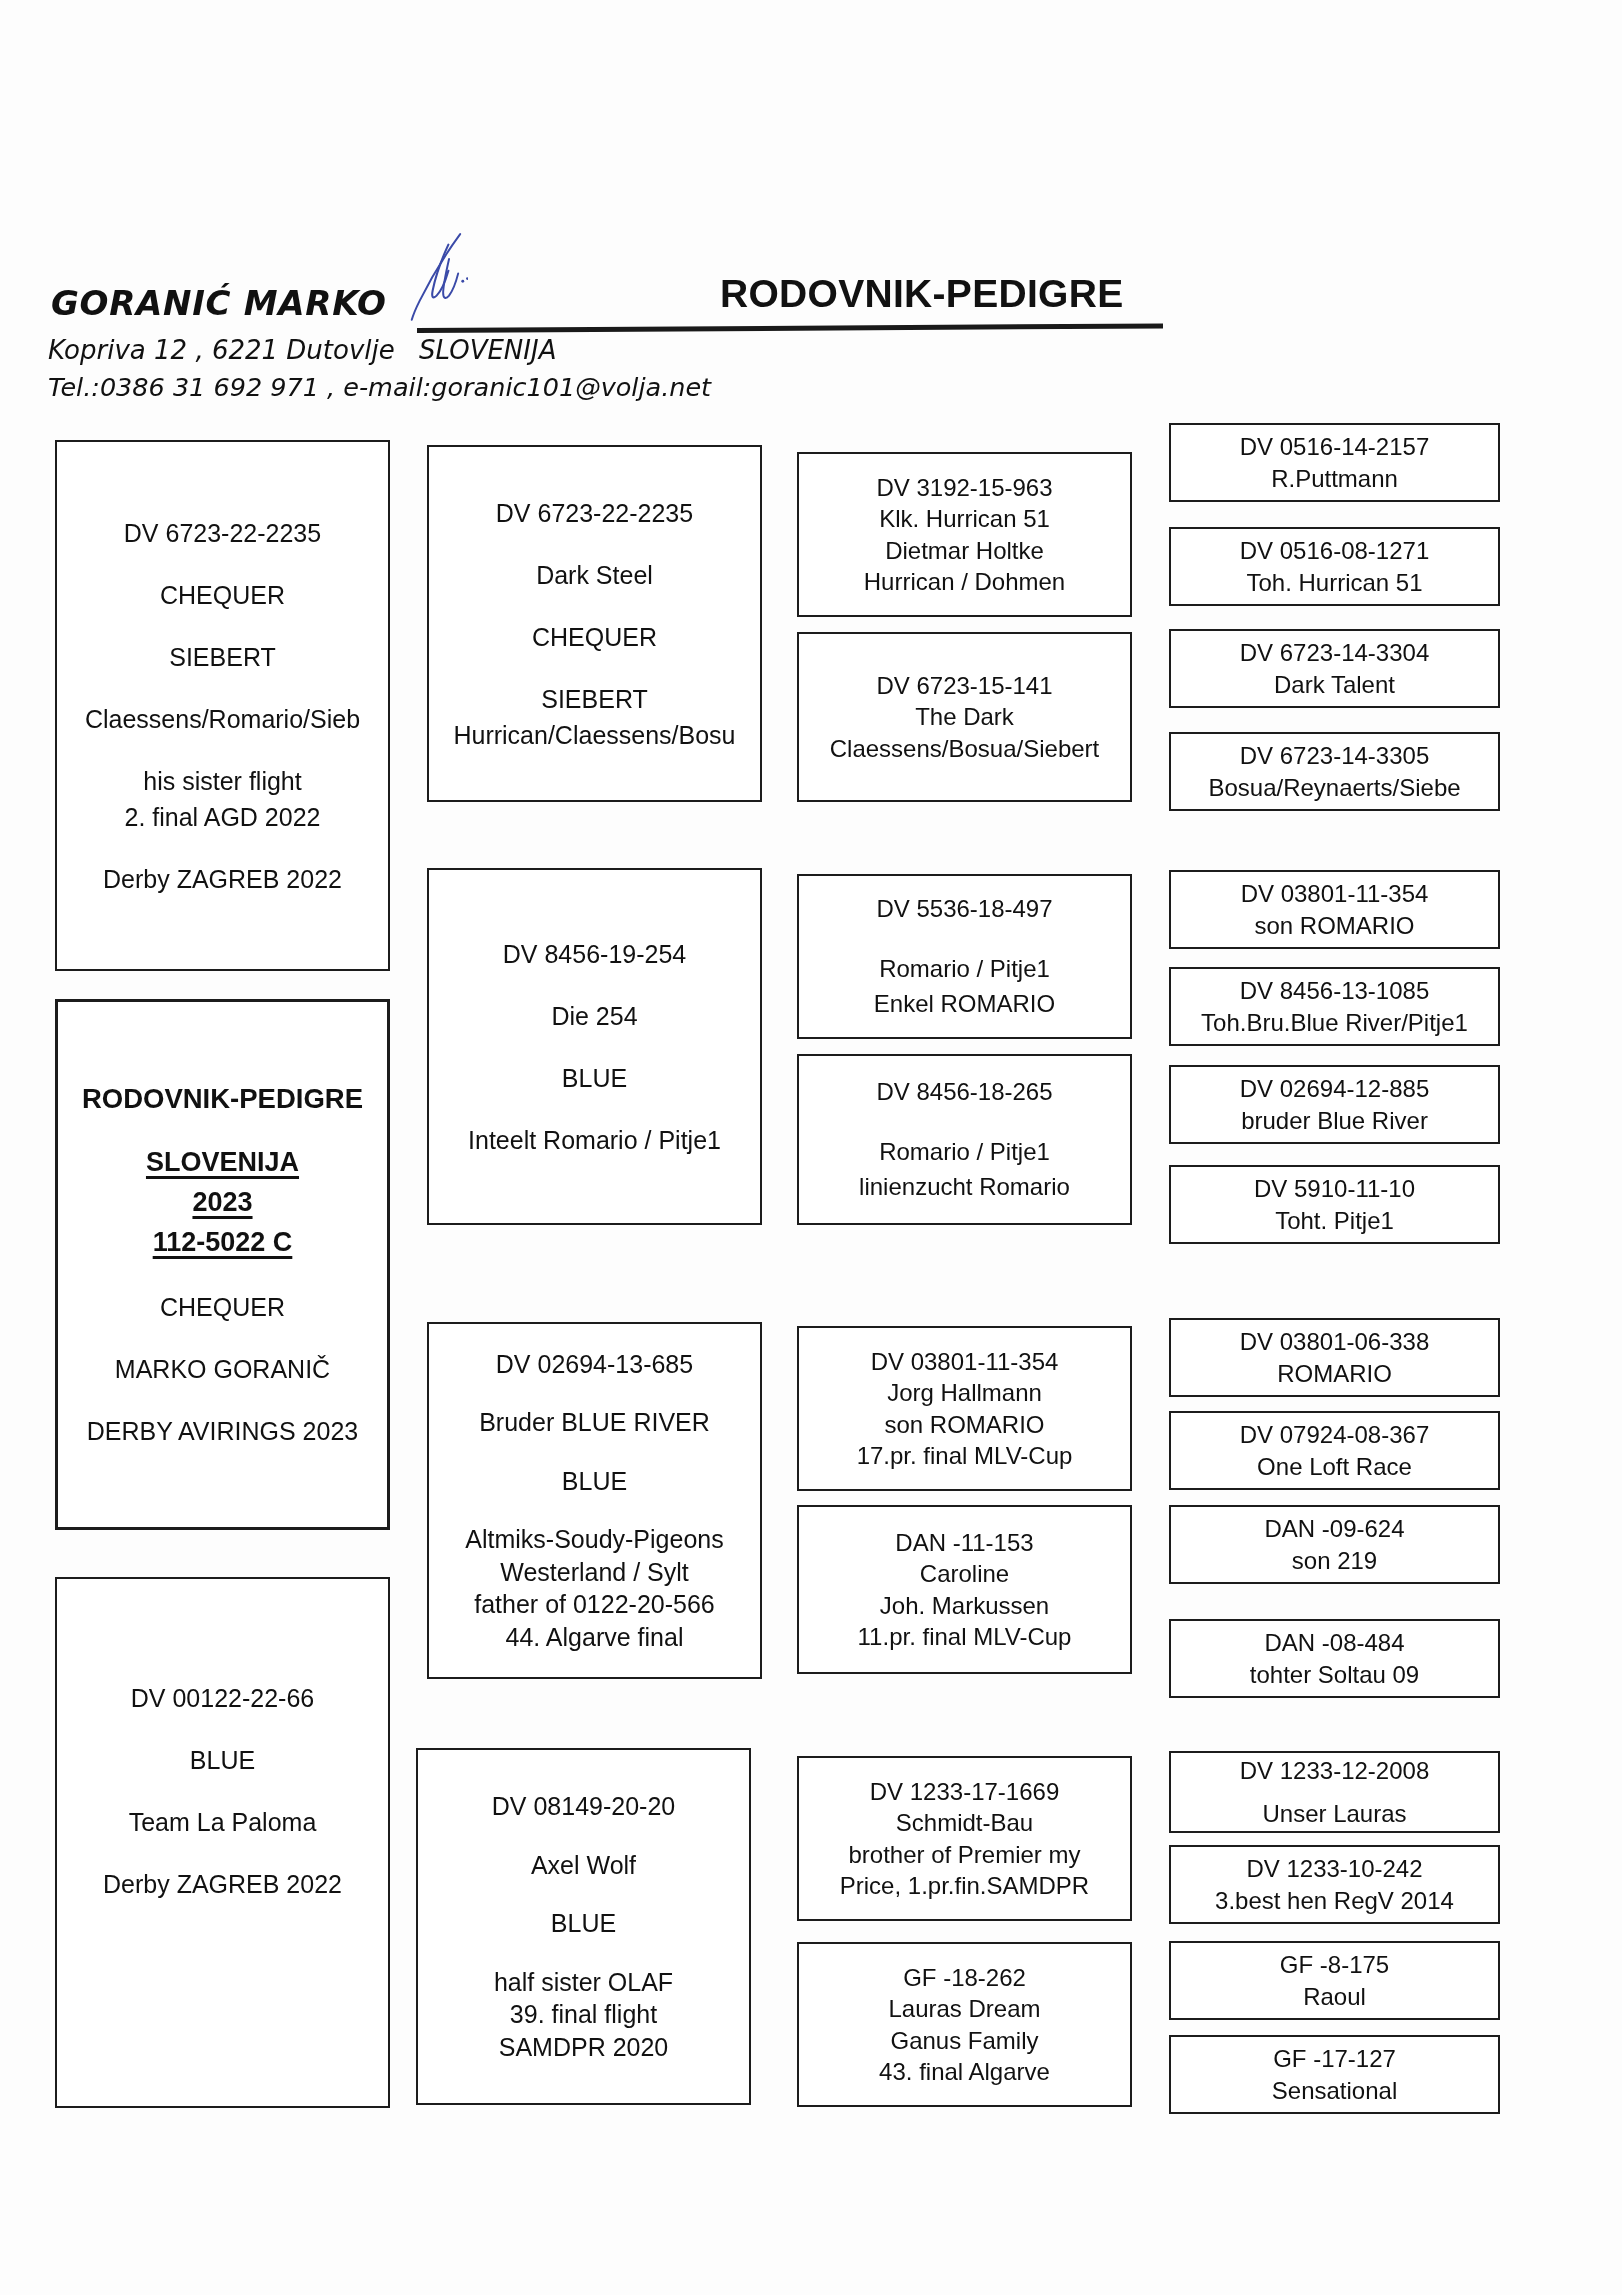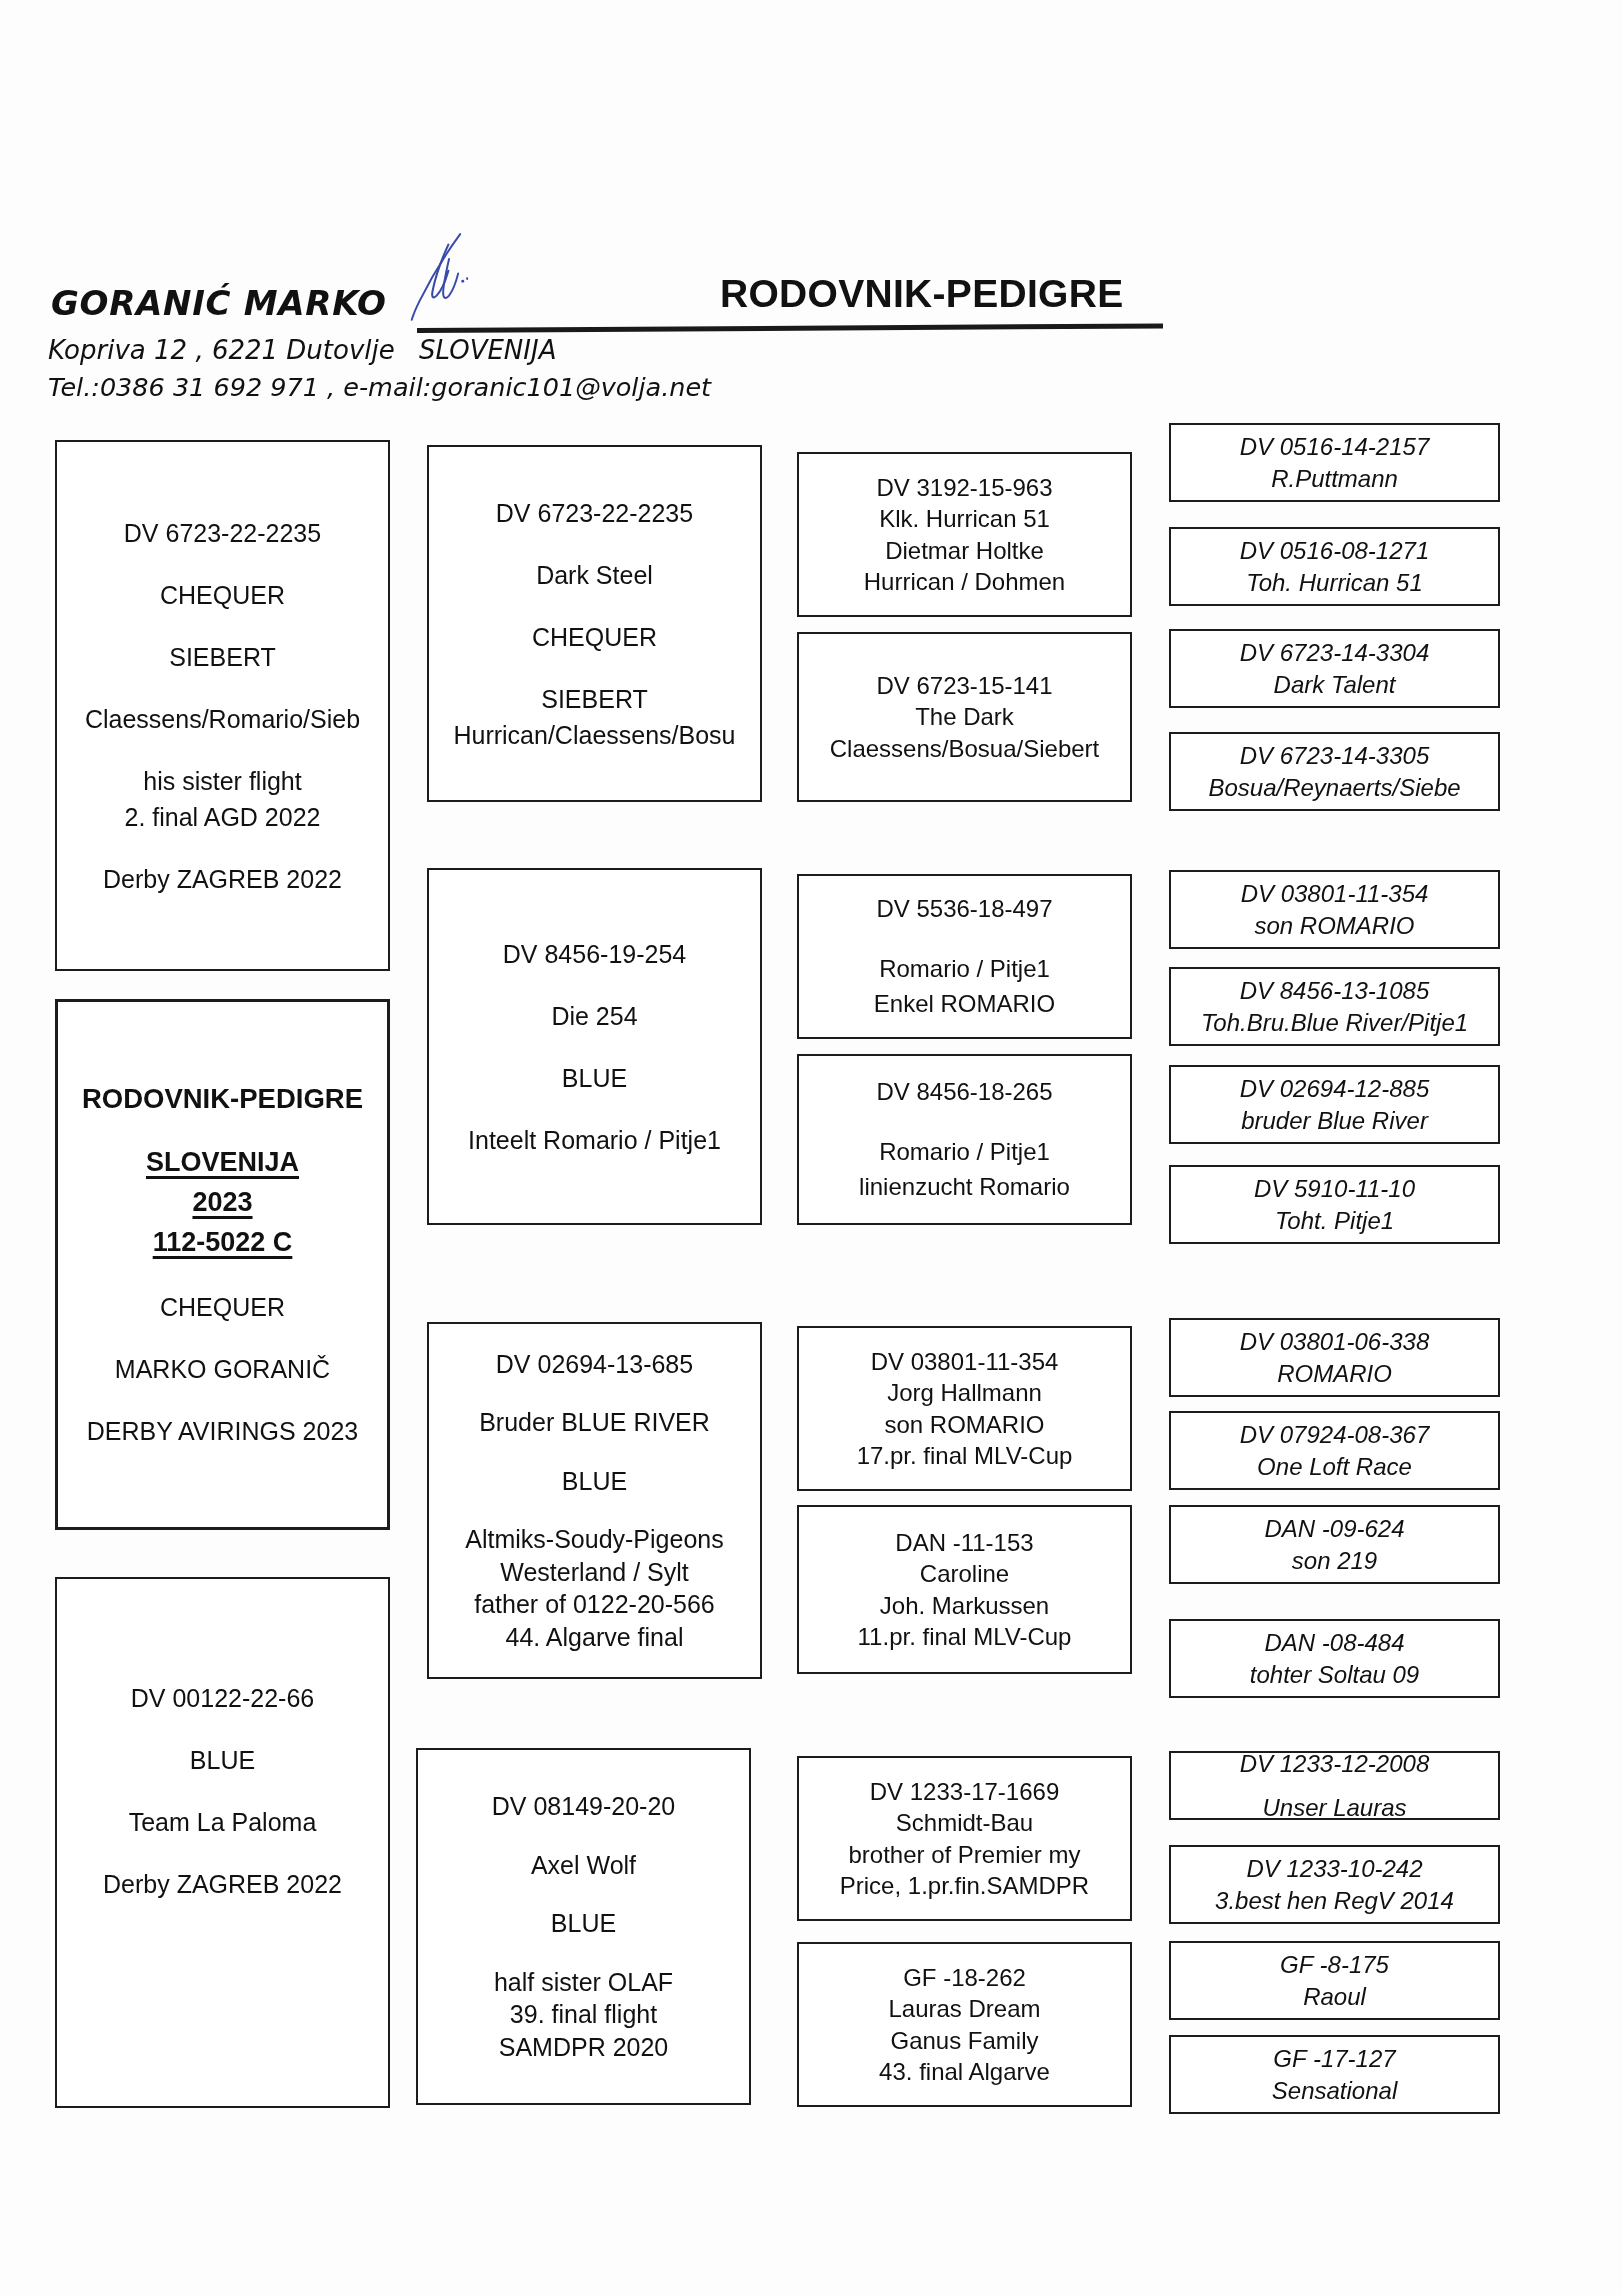--- a/index.html
+++ b/index.html
@@ -109,21 +109,21 @@
     line-height: 1.44;
     white-space: nowrap;
   }
   .box .gap {
     display: block;
     height: 26px;
   }
   .box.c1 .ln { font-size: 25px; }
   .box.c2 .ln { font-size: 25px; }
   .box.c3 .ln { font-size: 24px; }
-  .box.c4 .ln { font-size: 24px; font-style: italic; }
+  .box.c4 .ln { font-size: 24px; }
 
   
   .box.main { border-width: 3.3px; }
   .box.main .hd {
     font-size: 27.5px;
     font-weight: bold;
     line-height: 1.35;
     white-space: nowrap;
   }
   .box.main .ul {
@@ -348,21 +348,21 @@
   </div>
   <div class="box c4 tight" style="left:1169px; top:1505px; width:331px; height:79px;">
     <span class="ln">DAN -09-624</span>
     <span class="ln">son 219</span>
   </div>
   <div class="box c4 tight" style="left:1169px; top:1599px; width:331px; height:79px;margin-top:20px;">
     <span class="ln">DAN -08-484</span>
     <span class="ln">tohter Soltau 09</span>
   </div>
 
-  <div class="box c4 tight" style="left:1169px; top:1751px; width:331px; height:69px;gap:12px;">
+  <div class="box c4 tight" style="left:1169px; top:1751px; width:331px; height:82px;gap:12px;">
     <span class="ln">DV  1233-12-2008</span>
     <span class="ln">Unser Lauras</span>
   </div>
   <div class="box c4 tight" style="left:1169px; top:1845px; width:331px; height:79px;">
     <span class="ln">DV  1233-10-242</span>
     <span class="ln">3.best hen RegV 2014</span>
   </div>
   <div class="box c4 tight" style="left:1169px; top:1941px; width:331px; height:79px;">
     <span class="ln">GF -8-175</span>
     <span class="ln">Raoul</span>

